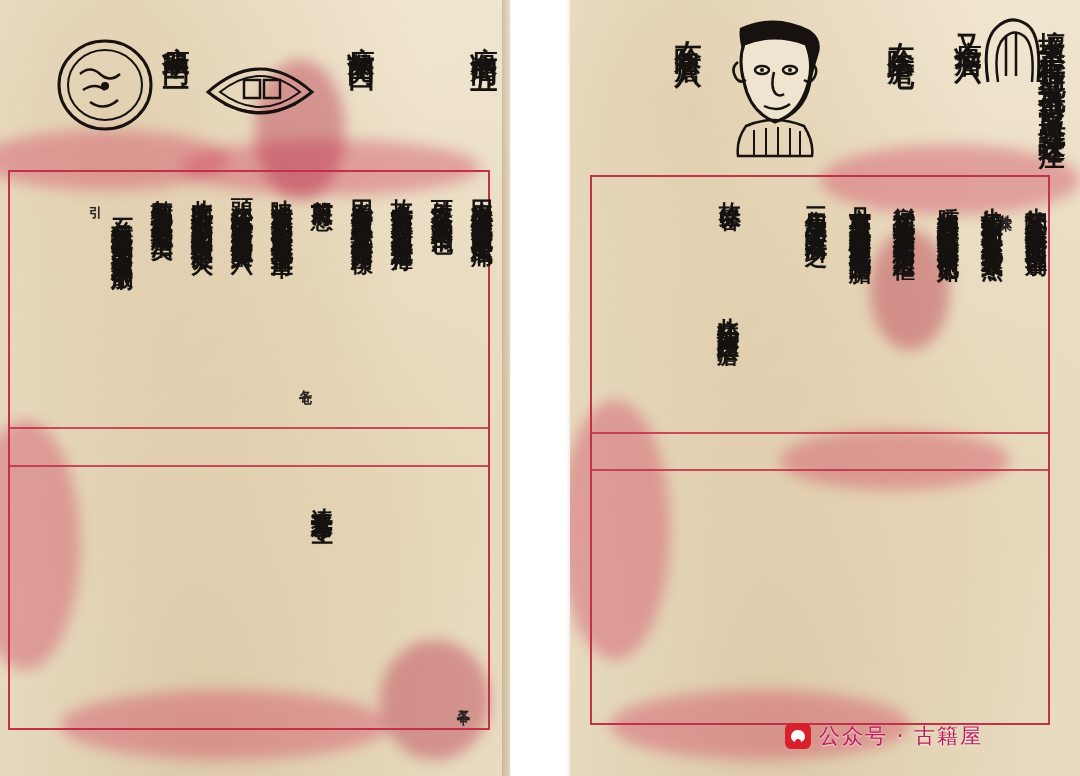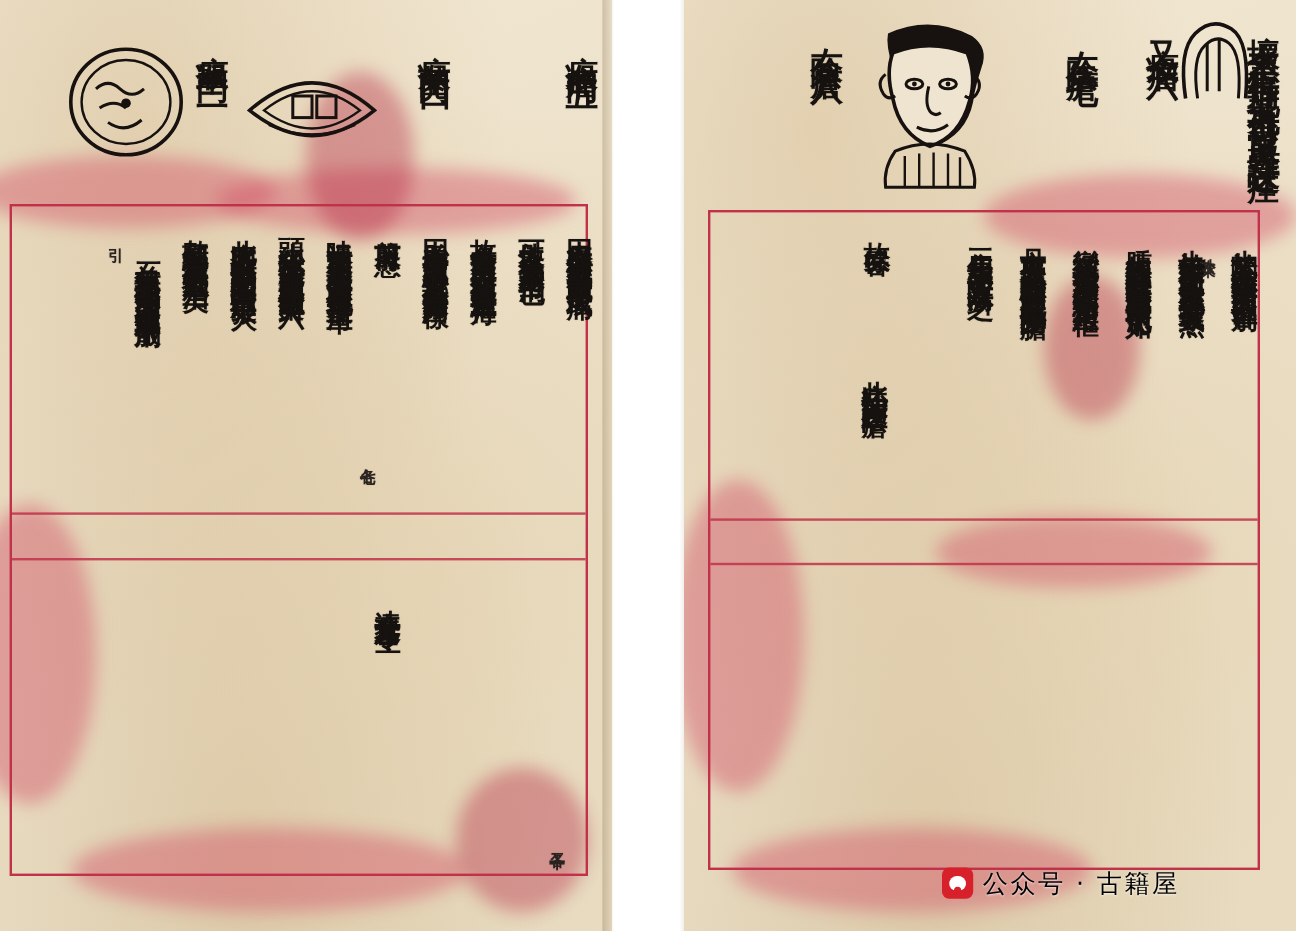--- a/index.html
+++ b/index.html
@@ -112,21 +112,21 @@
 
   
   .draw { position: absolute; }
 
   
   .watermark {
     position: absolute;
     display: flex;
     align-items: center;
     gap: 8px;
-    color: #000000;
+    color: #be185d;
     font-size: 21px;
     font-family: "DejaVu Sans", "Liberation Sans", sans-serif;
     letter-spacing: 2px;
     text-shadow: 0 1px 2px rgba(255,255,255,0.8);
   }
   .wm-badge {
     width: 26px; height: 26px;
     border-radius: 6px;
     background: #d8202a;
     position: relative;

